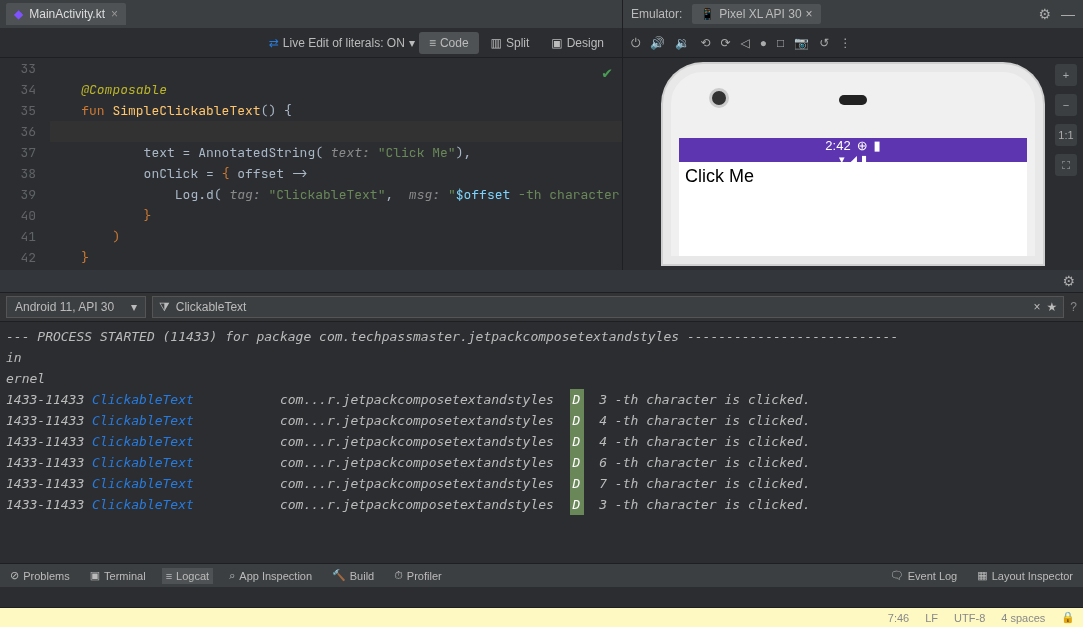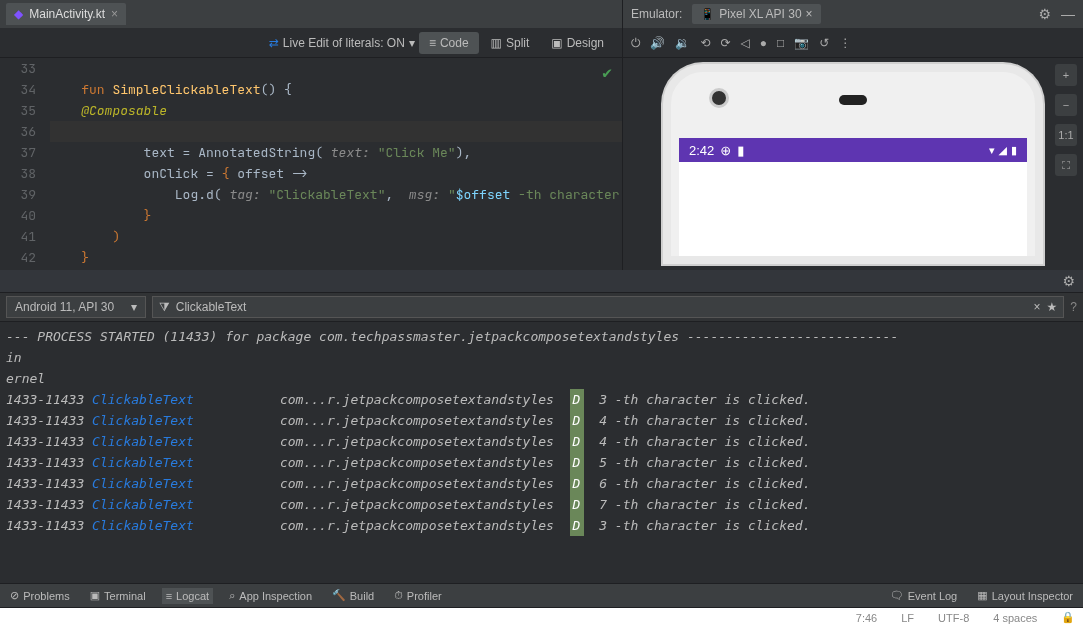--- a/index.html
+++ b/index.html
@@ -45,40 +45,40 @@
 .tok-txt { color: #a9b7c6; }
 .check-icon { position: absolute; top: 4px; right: 10px; color: #499c54; font-size: 16px; }
 .device-area { flex: 1; display: flex; justify-content: center; align-items: flex-start; background: #2b2d30; position: relative; padding-top: 6px; }
 .side-icons { position: absolute; right: 6px; top: 6px; display: flex; flex-direction: column; gap: 8px; }
 .side-icons div { width: 22px; height: 22px; display: flex; align-items: center; justify-content: center; background: #3c3f41; color: #aaa; border-radius: 3px; font-size: 11px; }
 .phone { width: 380px; height: 200px; background: #f0f0f0; border: 8px solid #e8e8e8; border-radius: 40px 40px 0 0; position: relative; overflow: hidden; box-shadow: 0 0 0 2px #d0d0d0; }
 .phone-top { height: 56px; display: flex; justify-content: center; align-items: center; position: relative; }
 .camera { position: absolute; left: 38px; top: 16px; width: 20px; height: 20px; border-radius: 50%; background: #333; border: 3px solid #ccc; }
 .speaker { width: 28px; height: 10px; background: #222; border-radius: 6px; }
 .screen { position: absolute; top: 66px; left: 8px; right: 8px; bottom: 0; background: #fff; }
-.statusbar { height: 24px; background: #5e35b1; display: flex; align-items: center; justify-content: space-between; padding: 0 10px; color: #fff; font-size: 13px; }
+.statusbar { height: 24px; background: #5e35b1; display: flex; align-items: center; justify-content: space-between; padding: 0 10px; color: #fff; font-size: 13px; flex-direction: column; }
 .statusbar .left { display: flex; gap: 6px; align-items: center; }
 .statusbar .right { display: flex; gap: 4px; align-items: center; font-size: 11px; }
 .app-body { padding: 4px 6px; font-size: 18px; color: #000; }
 .mid-settings { height: 22px; background: #33363b; display: flex; justify-content: flex-end; align-items: center; padding: 0 8px; }
 .gear { color: #aaa; cursor: pointer; font-size: 14px; }
 .filter-row { height: 30px; display: flex; align-items: center; gap: 6px; padding: 0 6px; background: #313335; border-top: 1px solid #1e1f22; border-bottom: 1px solid #1e1f22; }
 .combo { display: flex; align-items: center; gap: 8px; padding: 3px 8px; background: #3c3f41; border: 1px solid #555; color: #bbb; font-size: 12px; min-width: 140px; justify-content: space-between; }
 .filter-input { flex: 1; display: flex; align-items: center; background: #3c3f41; border: 1px solid #555; padding: 3px 6px; gap: 6px; }
 .filter-input input { flex: 1; background: transparent; border: none; color: #bbb; font-size: 12px; outline: none; }
 .log-area { flex: 1; background: #2b2d30; font-family: Consolas, monospace; font-size: 13px; padding: 4px 6px; overflow: hidden; line-height: 21px; font-style: italic; }
 .log-line { white-space: pre; }
 .log-tag { color: #287bde; }
 .log-d { display: inline-block; width: 14px; text-align: center; background: #6a8759; color: #fff; }
 .log-msg { color: #bbb; }
 .bottom-tabs { height: 24px; background: #3c3f41; display: flex; align-items: center; padding: 0 6px; gap: 12px; font-size: 11px; color: #bbb; border-top: 1px solid #1e1f22; }
 .bottom-tabs .btab { display: flex; align-items: center; gap: 4px; cursor: pointer; padding: 2px 4px; }
 .bottom-tabs .btab.active { background: #4e5254; }
 .bottom-tabs .spacer { flex: 1; }
-.statusbar-bottom { height: 20px; background: #ffffff; display: flex; justify-content: flex-end; align-items: center; padding: 0 8px; gap: 24px; font-size: 11px; color: #888; border-top: 1px solid #1e1f22; }
+.statusbar-bottom { height: 20px; background: #fef9c3; display: flex; justify-content: flex-end; align-items: center; padding: 0 8px; gap: 16px; font-size: 11px; color: #888; border-top: 1px solid #1e1f22; margin-top: 20px; }
 .icon { display: inline-block; }
 </style>
 </head>
 <body>
 
 <div class="top-row">
   <div class="editor-pane">
     <div class="tabbar">
       <div class="tab">
         <span class="icon" style="color:#7F52FF;">◆</span>
@@ -116,22 +116,22 @@
           <div>37</div>
           <div>38</div>
           <div>39</div>
           <div>40</div>
           <div>41</div>
           <div>42</div>
       </div>
       <div class="code-lines">
         <div class="hl-line" style="top:63px;"></div>
         <div><span></span></div>
+        <div><span>    </span><span class="tok-ann">@Composable</span></div>
         <div><span>    </span><span class="tok-key">fun </span><span class="tok-fun">SimpleClickableText</span><span class="tok-txt">() {</span></div>
-        <div><span>    </span><span class="tok-ann">@Composable</span></div>
         <div><span>        </span><span class="tok-it">ClickableText</span><span class="tok-txt">(</span></div>
         <div><span>            </span><span class="tok-txt">text = AnnotatedString(</span><span class="tok-param"> text: </span><span class="tok-str">"Click Me"</span><span class="tok-txt">),</span></div>
         <div><span>            </span><span class="tok-txt">onClick = </span><span class="tok-key">{ </span><span class="tok-txt">offset -&gt;</span></div>
         <div><span>                </span><span class="tok-txt">Log.d(</span><span class="tok-param"> tag: </span><span class="tok-str">"ClickableText"</span><span class="tok-txt">, </span><span class="tok-param"> msg: </span><span class="tok-str">"</span><span class="tok-txt" style="color:#7dd3fc;">$offset</span><span class="tok-str"> -th character</span></div>
         <div><span>            </span><span class="tok-key">}</span></div>
         <div><span>        </span><span class="tok-key">)</span></div>
         <div><span>    </span><span class="tok-key">}</span></div>
       </div>
       <span class="check-icon">✔</span>
     </div>
@@ -180,20 +180,23 @@
               <span>2:42</span>
               <span>⊕</span>
               <span>▮</span>
             </div>
             <div class="right">
               <span>▾</span>
               <span>◢</span>
               <span>▮</span>
             </div>
           </div>
+          <div class="app-body">
+            <span>Click Me</span>
+          </div>
         </div>
       </div>
     </div>
   </div>
 </div>
 
 <div class="mid-settings">
   <span class="gear">⚙</span>
 </div>
 
@@ -211,21 +214,20 @@
   <span style="color:#888;">?</span>
 </div>
 
 <div class="log-area" id="log-area">
   <div class="log-line">--- PROCESS STARTED (11433) for package com.techpassmaster.jetpackcomposetextandstyles ---------------------------</div>
   <div class="log-line">in</div>
   <div class="log-line">ernel</div>
     <div class="log-line">1433-11433 <span class="log-tag">ClickableText           </span>com...r.jetpackcomposetextandstyles  <span class="log-d">D</span>  <span class="log-msg">3 -th character is clicked.</span></div>
     <div class="log-line">1433-11433 <span class="log-tag">ClickableText           </span>com...r.jetpackcomposetextandstyles  <span class="log-d">D</span>  <span class="log-msg">4 -th character is clicked.</span></div>
     <div class="log-line">1433-11433 <span class="log-tag">ClickableText           </span>com...r.jetpackcomposetextandstyles  <span class="log-d">D</span>  <span class="log-msg">4 -th character is clicked.</span></div>
-    <div class="log-line">1433-11433 <span class="log-tag">ClickableText           </span>com...r.jetpackcomposetextandstyles  <span class="log-d">D</span>  <span class="log-msg">5 -th character is clicked.</span></div>
     <div class="log-line">1433-11433 <span class="log-tag">ClickableText           </span>com...r.jetpackcomposetextandstyles  <span class="log-d">D</span>  <span class="log-msg">6 -th character is clicked.</span></div>
     <div class="log-line">1433-11433 <span class="log-tag">ClickableText           </span>com...r.jetpackcomposetextandstyles  <span class="log-d">D</span>  <span class="log-msg">7 -th character is clicked.</span></div>
     <div class="log-line">1433-11433 <span class="log-tag">ClickableText           </span>com...r.jetpackcomposetextandstyles  <span class="log-d">D</span>  <span class="log-msg">3 -th character is clicked.</span></div>
   </div>
 
 <div class="bottom-tabs">
   <div class="btab">
       <span>⊘</span>
       <span>Problems</span>
     </div>

